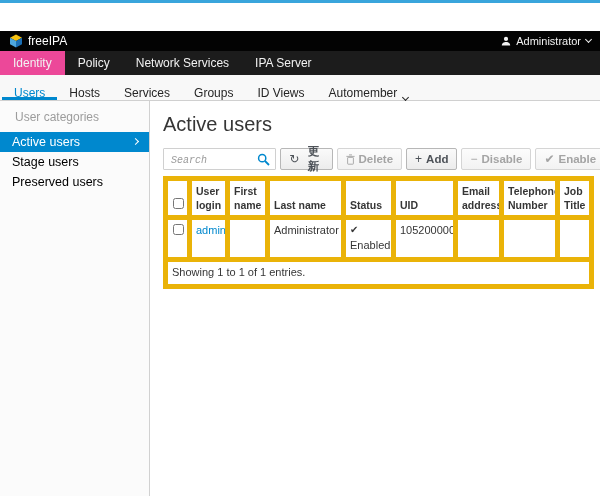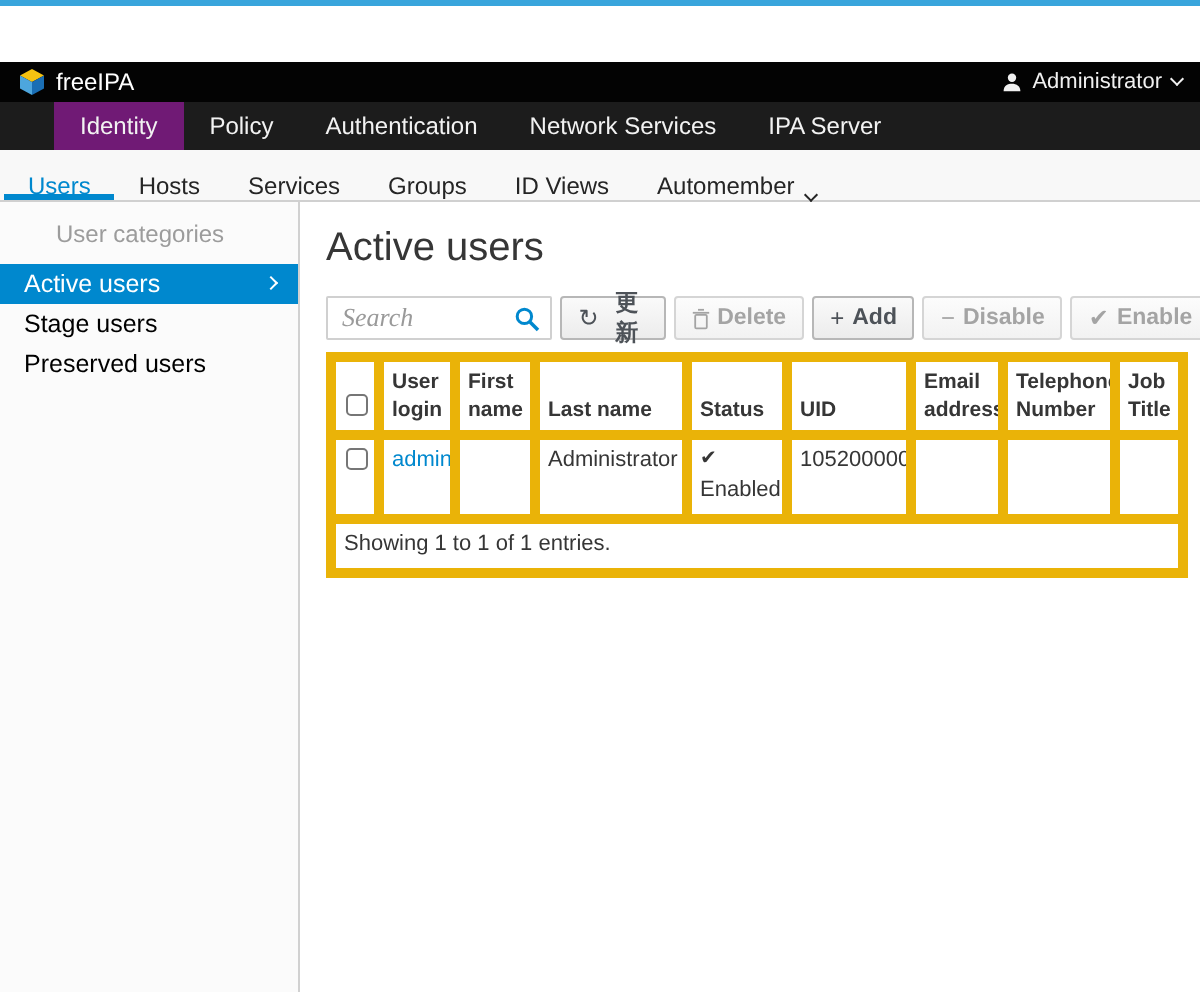--- a/index.html
+++ b/index.html
@@ -23,21 +23,21 @@
   }
   .brand { display: flex; align-items: center; gap: 5px; color: #fff; font-size: 12px; }
   .user-menu { display: flex; align-items: center; gap: 5px; color: #f0f0f0; font-size: 11px; cursor: default; }
 
   
   .navbar { height: 24px; background: #1c1c1c; display: flex; }
   .nav-item {
     display: flex; align-items: center; padding: 0 13px;
     color: #f2f2f2; font-size: 12px; cursor: default;
   }
-  .nav-item.active { background: #701a75; margin-left: 27px; }
+  .nav-item.active { background: #ec4899; }
 
   
   .subnav {
     height: 26px; background: #f8f8f8; border-bottom: 1px solid #d0d0d0;
     display: flex; padding-left: 2px;
   }
   .subnav-item {
     display: flex; align-items: flex-end; gap: 6px;
     padding: 0 12px; font-size: 12px; color: #252525; cursor: default;
   }
@@ -49,41 +49,41 @@
   .chev.down { transform: rotate(45deg); margin-top: -3px; }
   .chev.right { transform: rotate(-45deg); }
 
   
   .content { display: flex; height: 423px; }
 
   .sidebar {
     width: 150px; background: #fbfbfb; border-right: 1px solid #d1d1d1;
     padding-top: 9px; flex-shrink: 0;
   }
-  .sidebar-heading { color: #9c9c9c; font-size: 12px; padding: 0 0 8px 28px; }
+  .sidebar-heading { color: #9c9c9c; font-size: 12px; padding: 0 0 8px 15px; }
   .side-item {
     height: 20px; line-height: 20px; font-size: 12.5px; color: #000000;
     padding-left: 12px; position: relative; cursor: default;
   }
   .side-item.active { background: #0088ce; color: #fff; }
   .side-item .chev { position: absolute; right: 11px; top: 7px; }
 
   .main { flex: 1; padding: 7px 10px 0 13px; }
   h1.page-title { font-size: 20px; font-weight: 400; color: #363636; margin: 5px 0 12px; }
 
   
   .toolbar { display: flex; align-items: center; margin-bottom: 6px; }
   .search-wrap {
     position: relative; width: 122px; height: 22px;
     border: 1px solid #d0d0d0; border-radius: 1px; background: #fff;
   }
   .search-wrap input {
     width: 100%; height: 100%; border: none; outline: none; background: transparent;
-    padding: 0 22px 0 7px; font-size: 13px; color: #555;
-    font-family: Liberation Serif, serif;
+    padding: 0 22px 0 7px; font-size: 10px; color: #555;
+    font-family: Liberation Mono, monospace;
   }
   .search-wrap input::placeholder { font-style: italic; color: #9a9a9a; opacity: 1; }
   .search-icon { position: absolute; right: 5px; top: 4px; }
   .spacer { flex: 1; }
   .btn {
     height: 22px; display: inline-flex; align-items: center; gap: 4px;
     margin-left: 4px; padding: 0 8px;
     font-size: 11.5px; font-weight: 700; color: #4d5258;
     background: linear-gradient(#fafafa, #ececec);
     border: 1px solid #b7b7b7; border-radius: 2px; cursor: pointer;
@@ -128,21 +128,20 @@
       <path d="M0.8 9.6 C0.8 6.7 3 5.9 5 5.9 C7 5.9 9.2 6.7 9.2 9.6 Z" fill="#f0f0f0"></path>
     </svg>
     <span>Administrator</span>
     <span class="chev down"></span>
   </div>
 </div>
 
 <div class="navbar">
   <div class="nav-item active">Identity</div>
   <div class="nav-item">Policy</div>
-  <div class="nav-item">Authentication</div>
   <div class="nav-item">Network Services</div>
   <div class="nav-item">IPA Server</div>
 </div>
 
 <div class="subnav">
   <div class="subnav-item active">
       <span>Users</span>
     </div>
   <div class="subnav-item">
       <span>Hosts</span>

